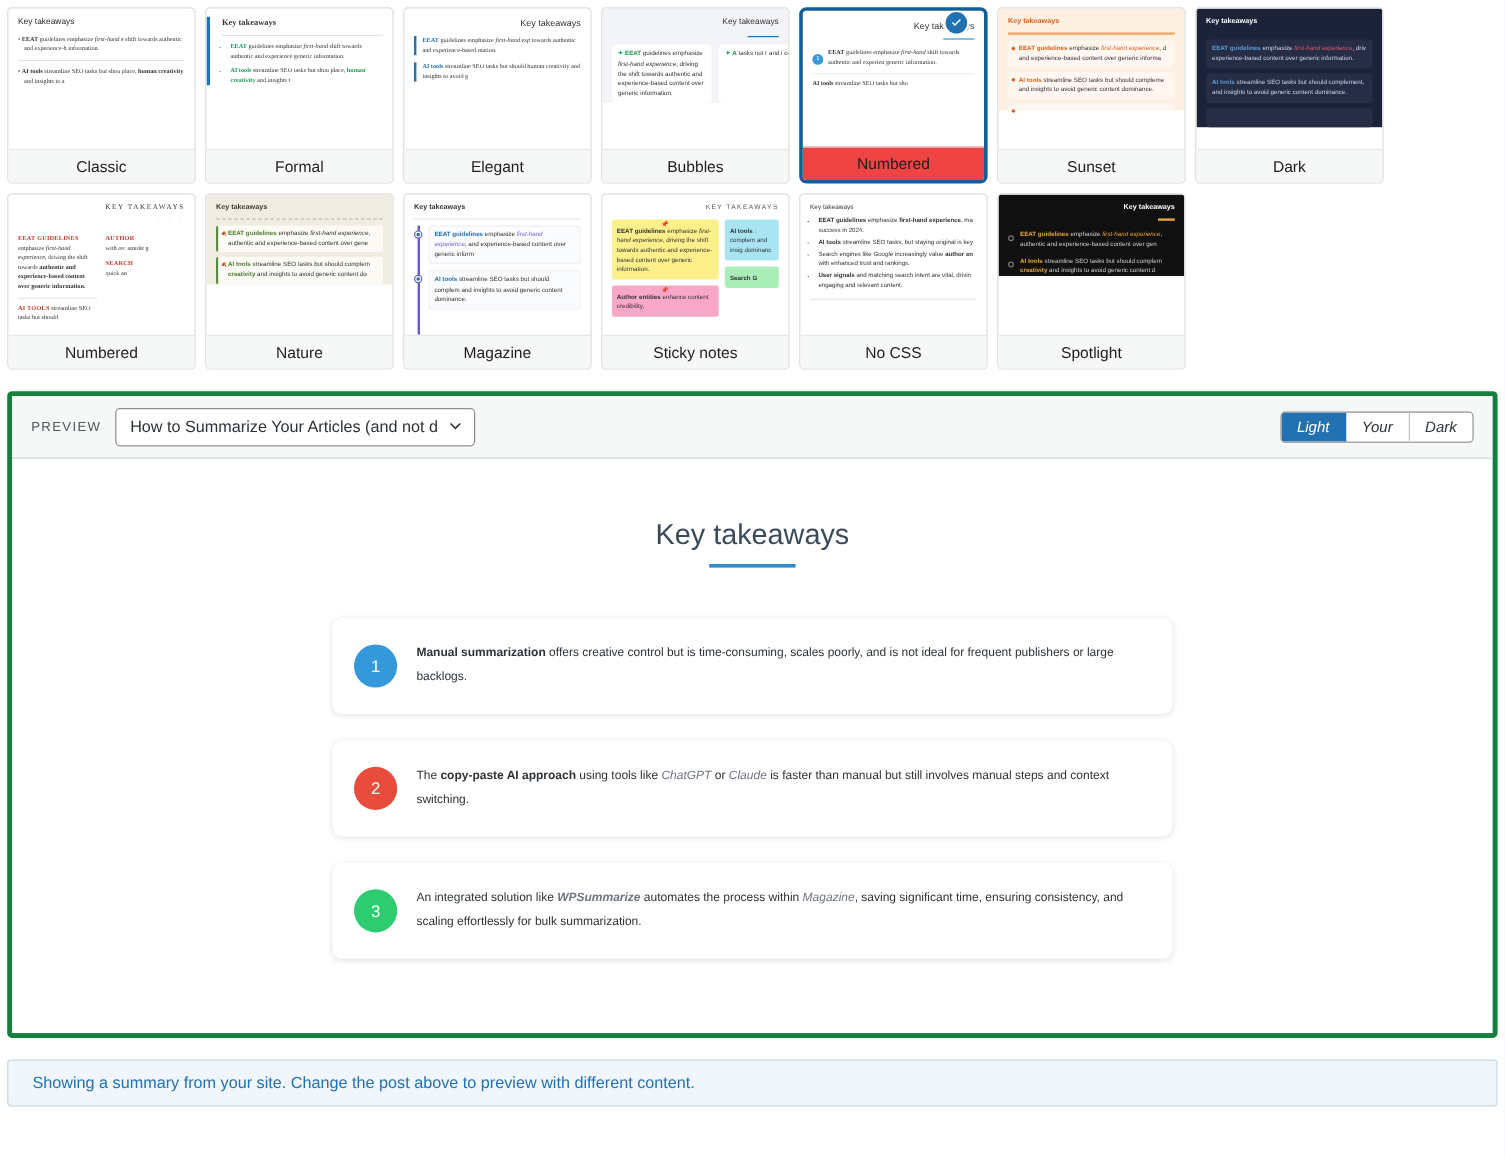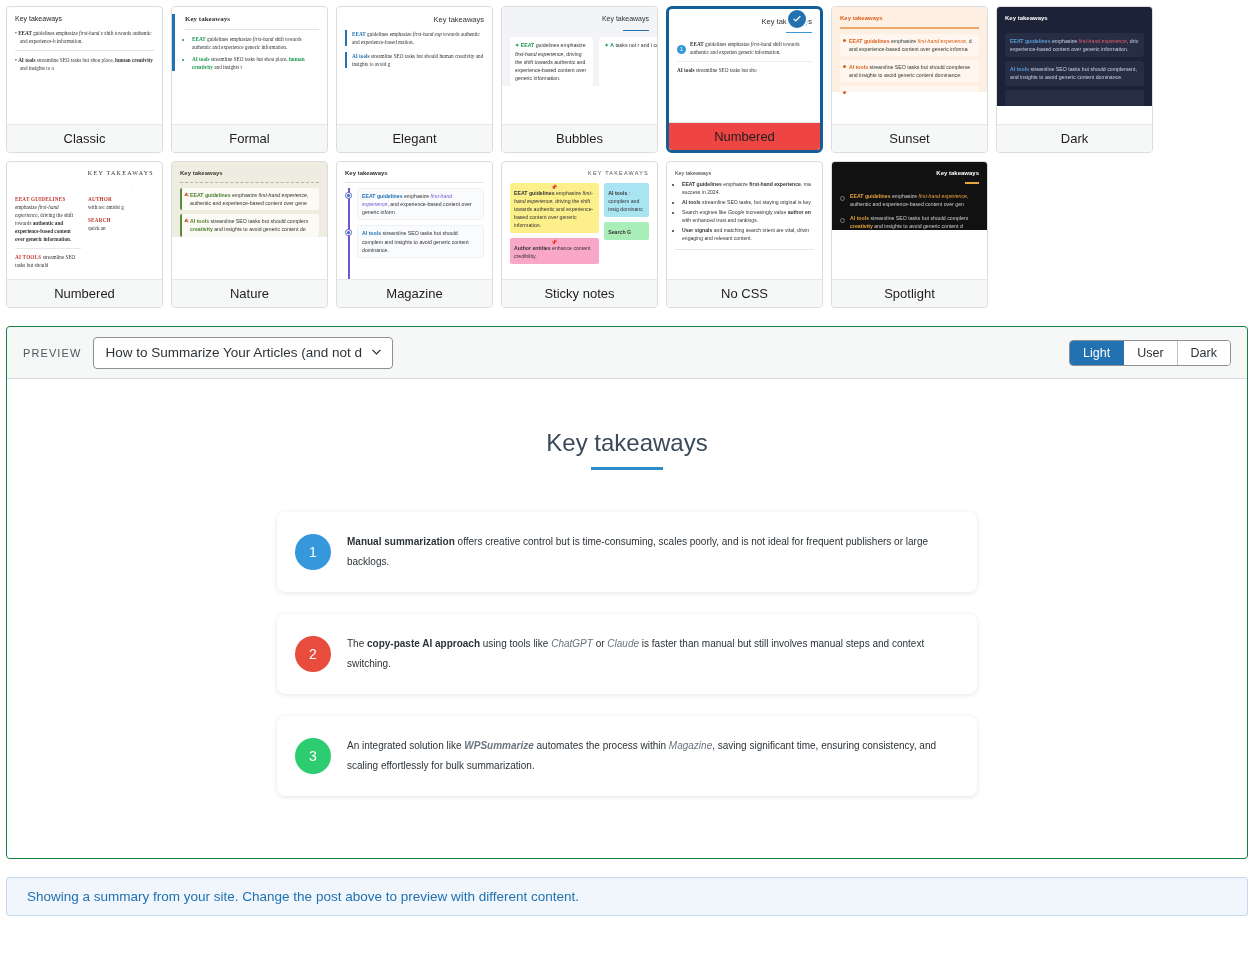--- a/index.html
+++ b/index.html
@@ -181,21 +181,21 @@
   
   .th-nocss { font-size: 5.1px; color: #333; }
   .th-nocss .t-title { font-weight: 400; font-size: 5.4px; margin-bottom: 4px;}
   .th-nocss ul { margin: 0; padding-left: 7px; }
   .th-nocss li { margin-bottom: 2px; }
   .th-nocss .rule { border-top: 1px solid #e6e6e6; margin-top: 6px; }
 
   
   .preview-panel {
     margin: 18px 6px 0 6px;
-    border: 1px solid #15803d;
+    border: 4px solid #15803d;
     border-radius: 4px;
     background: #0f766e;
     overflow: hidden;
   }
   .preview-toolbar {
     height: 52px;
     background: #f6f7f7;
     border-bottom: 1px solid #dcdcde;
     display: flex;
     align-items: center;
@@ -219,21 +219,21 @@
     justify-content: space-between;
     padding: 0 9px 0 11px;
     font-size: 13.5px;
     color: #2c3338;
     cursor: pointer;
     white-space: nowrap;
     overflow: hidden;
   }
   .post-select .chev { margin-left: 8px; flex: 0 0 auto; }
   .spacer { flex: 1 1 auto; }
-  .mode-group { display: flex; border: 1px solid #8c8f94; border-radius: 4px; overflow: hidden; }
+  .mode-group { display: flex; border: 1px solid #8c8f94; border-radius: 4px; overflow: hidden; font-style: italic; }
   .mode-btn {
     padding: 0 13px; height: 24px; line-height: 24px;
     font-size: 12.5px; color: #2c3338; background: #fff;
     border-right: 1px solid #c3c4c7; cursor: pointer;
   }
   .mode-btn:last-child { border-right: none; }
   .mode-btn.active { background: #2271b1; color: #fff; border-right-color:#2271b1; }
 
   .preview-body { background: #fff; padding: 50px 0 40px; min-height: 470px; }
   .kt-title {
@@ -490,21 +490,21 @@
       <span>How to Summarize Your Articles (and not d</span>
       <span class="chev">
         <svg width="13" height="13" viewBox="0 0 16 16">
             <path d="M3 6l5 5 5-5" stroke="#2c3338" stroke-width="1.6" fill="none"></path>
           </svg>
       </span>
     </div>
     <div class="spacer"></div>
     <div class="mode-group">
       <div class="mode-btn active">Light</div>
-      <div class="mode-btn">User</div>
+      <div class="mode-btn">Your</div>
       <div class="mode-btn">Dark</div>
     </div>
   </div>
 
   <div class="preview-body">
     <h2 class="kt-title">Key takeaways</h2>
     <div class="kt-underline"></div>
 
     <div class="kt-list">
       <div class="kt-item">

